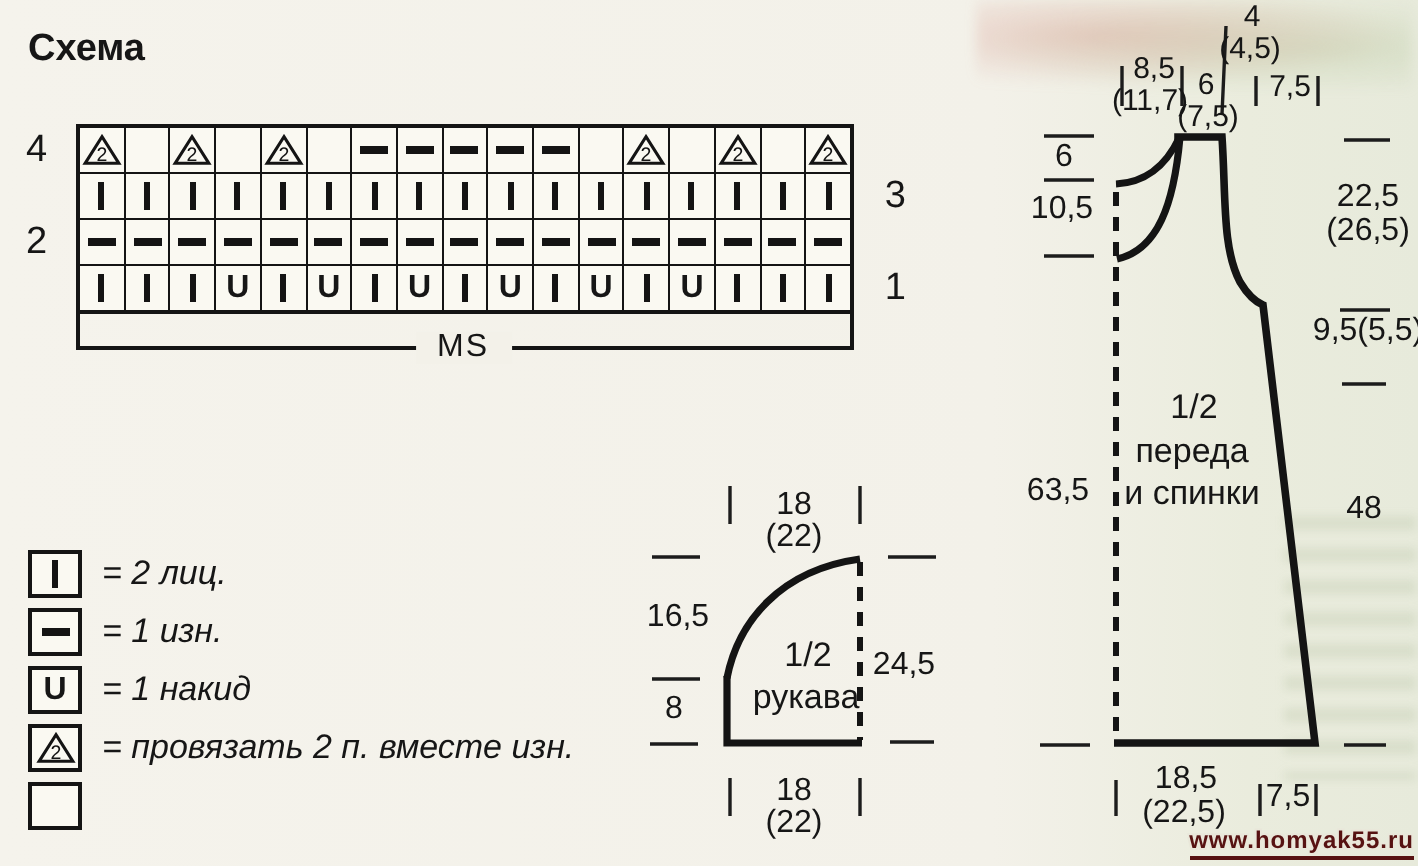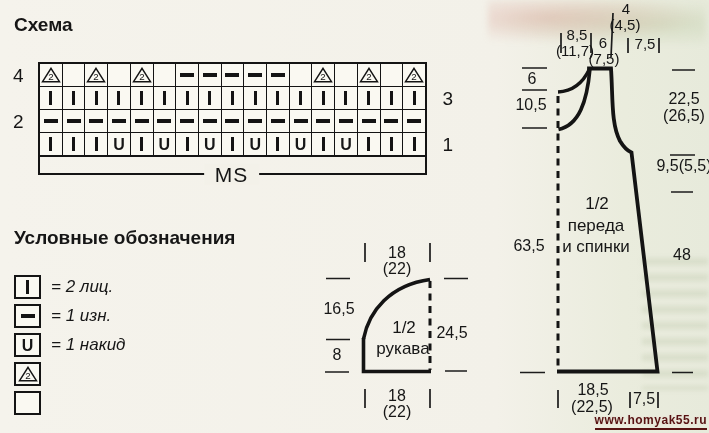--- a/index.html
+++ b/index.html
@@ -29,21 +29,21 @@
   .chart-cell + .chart-cell{border-left:1.6px solid #141414;}
   .row-num{position:absolute;top:50%;transform:translateY(-50%);font-size:19px;line-height:1;}
   .row-num.left{left:-27px;}
   .row-num.right{right:-28px;}
   .ms-band{
     position:absolute;left:38px;top:157px;width:389px;height:18px;box-sizing:border-box;
     border-left:2.5px solid #141414;border-right:2.5px solid #141414;border-bottom:2.2px solid #141414;
   }
   .ms-label{
     position:absolute;left:50%;bottom:0;transform:translate(-52%,56%);
-    background:#f3f1e9;padding:0 11px;font-size:21px;line-height:1;letter-spacing:1px;
+    background:#f3f1e9;padding:0 11px;font-size:16px;line-height:1;letter-spacing:1px;
   }
   
   .sym-k{width:3px;height:14px;background:#141414;display:inline-block;}
   .sym-p{width:14px;height:3.2px;background:#141414;display:inline-block;}
   .sym-yo{font-size:16px;font-weight:bold;line-height:1;display:inline-block;transform:translateY(.5px);}
   .sym-k2tog{width:20px;height:16px;display:block;}
   
   .legend{position:absolute;left:14px;top:276px;}
   .lg-row{display:flex;align-items:center;height:22px;margin-bottom:7px;}
   .lg-box{width:23px;height:20px;border:2px solid #141414;display:flex;align-items:center;justify-content:center;background:#faf9f2;flex:none;}
@@ -289,21 +289,20 @@
         <div class="chart-cell">
           <span class="sym-k"></span>
         </div>
         <span class="row-num right">1</span>
       </div>
     </div>
   <div class="ms-band">
     <span class="ms-label">MS</span>
   </div>
 
-  <span class="hdr" style="left:14px;top:228px">Условные обозначения</span>
   <div class="legend">
       <div class="lg-row">
         <span class="lg-box">
           <span class="sym-k"></span>
         </span>
         <span class="lg-text">= 2 лиц.</span>
       </div>
       <div class="lg-row">
         <span class="lg-box">
           <span class="sym-p"></span>
@@ -316,20 +315,21 @@
         </span>
         <span class="lg-text">= 1 накид</span>
       </div>
       <div class="lg-row">
         <span class="lg-box">
           <svg viewBox="0 0 22 18" class="sym-k2tog">
             <path d="M11 1.5 L20.5 16.5 L1.5 16.5 Z" fill="none" stroke="#141414" stroke-width="1.7"></path>
             <text x="11" y="15" text-anchor="middle" font-size="11" fill="#141414">2</text>
           </svg>
         </span>
+        <span class="lg-text">= провязать 2 п. вместе изн.</span>
       </div>
       <div class="lg-row">
         <span class="lg-box"></span>
       </div>
     </div>
 
   <svg class="schem" width="709" height="433" viewBox="0 0 709 433">
 
     <path d="M363.5,338 L363.5,371.5 L431,371.5" fill="none" stroke="#141414" stroke-width="3.6"></path>
     <path d="M363.5,339 C369,311 390,285 430,279.5" fill="none" stroke="#141414" stroke-width="3.6"></path>

